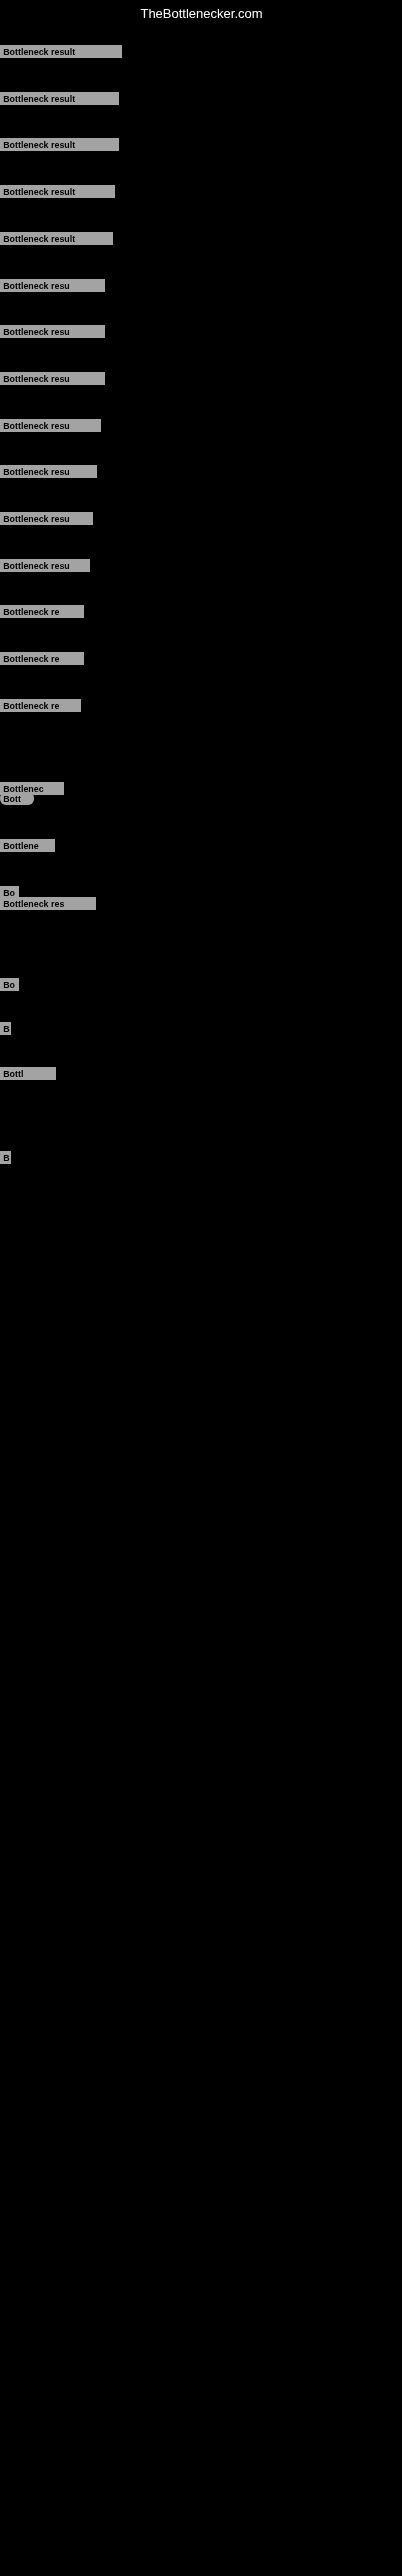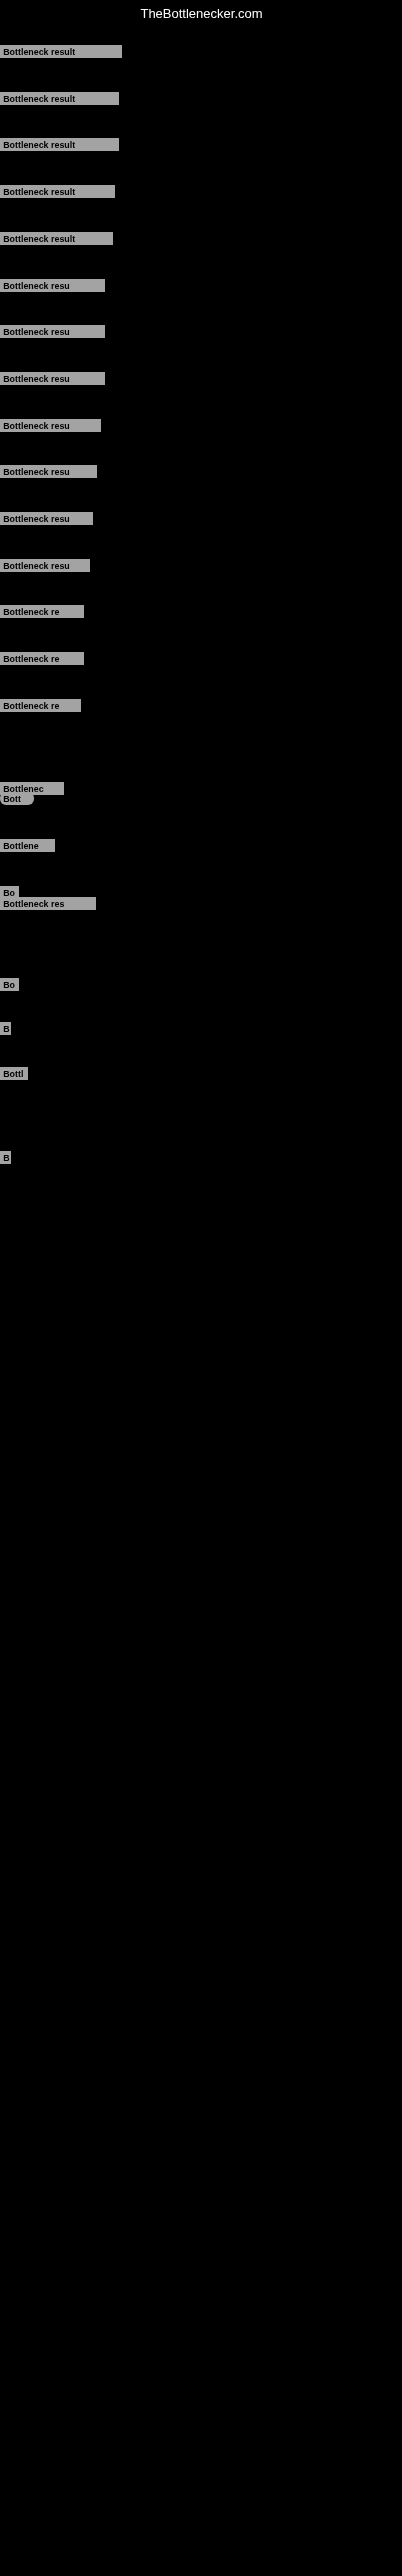--- a/index.html
+++ b/index.html
@@ -58,15 +58,15 @@
 <div class="bottleneck-label" style="top: 605px; width: 84px;">Bottleneck re</div>
 <div class="bottleneck-label" style="top: 652px; width: 84px;">Bottleneck re</div>
 <div class="bottleneck-label" style="top: 699px; width: 81px;">Bottleneck re</div>
 <div class="bottleneck-label" style="top: 782px; width: 64px;">Bottlenec</div>
 <div class="bottleneck-label" style="top: 792px; width: 34px; border-radius: 6px;">Bott</div>
 <div class="bottleneck-label" style="top: 839px; width: 55px;">Bottlene</div>
 <div class="bottleneck-label" style="top: 886px; width: 19.3px;">Bo</div>
 <div class="bottleneck-label" style="top: 897px; width: 96px;">Bottleneck res</div>
 <div class="bottleneck-label" style="top: 978px; width: 19.3px;">Bo</div>
 <div class="bottleneck-label" style="top: 1022px; width: 11.3px;">B</div>
-<div class="bottleneck-label" style="top: 1067px; width: 28px;">Bottl</div>
+<div class="bottleneck-label" style="top: 1067px; width: 56px;">Bottl</div>
 <div class="bottleneck-label" style="top: 1151px; width: 11.3px;">B</div>
 
 
 </body></html>

